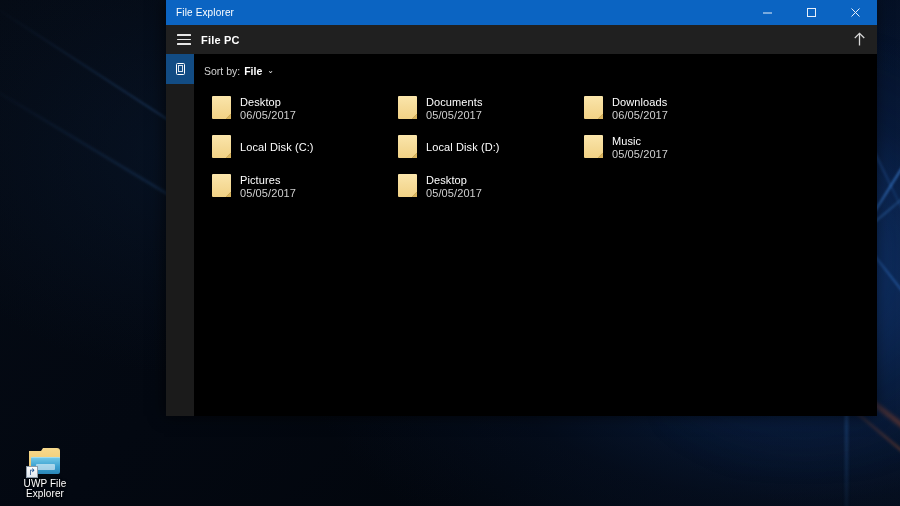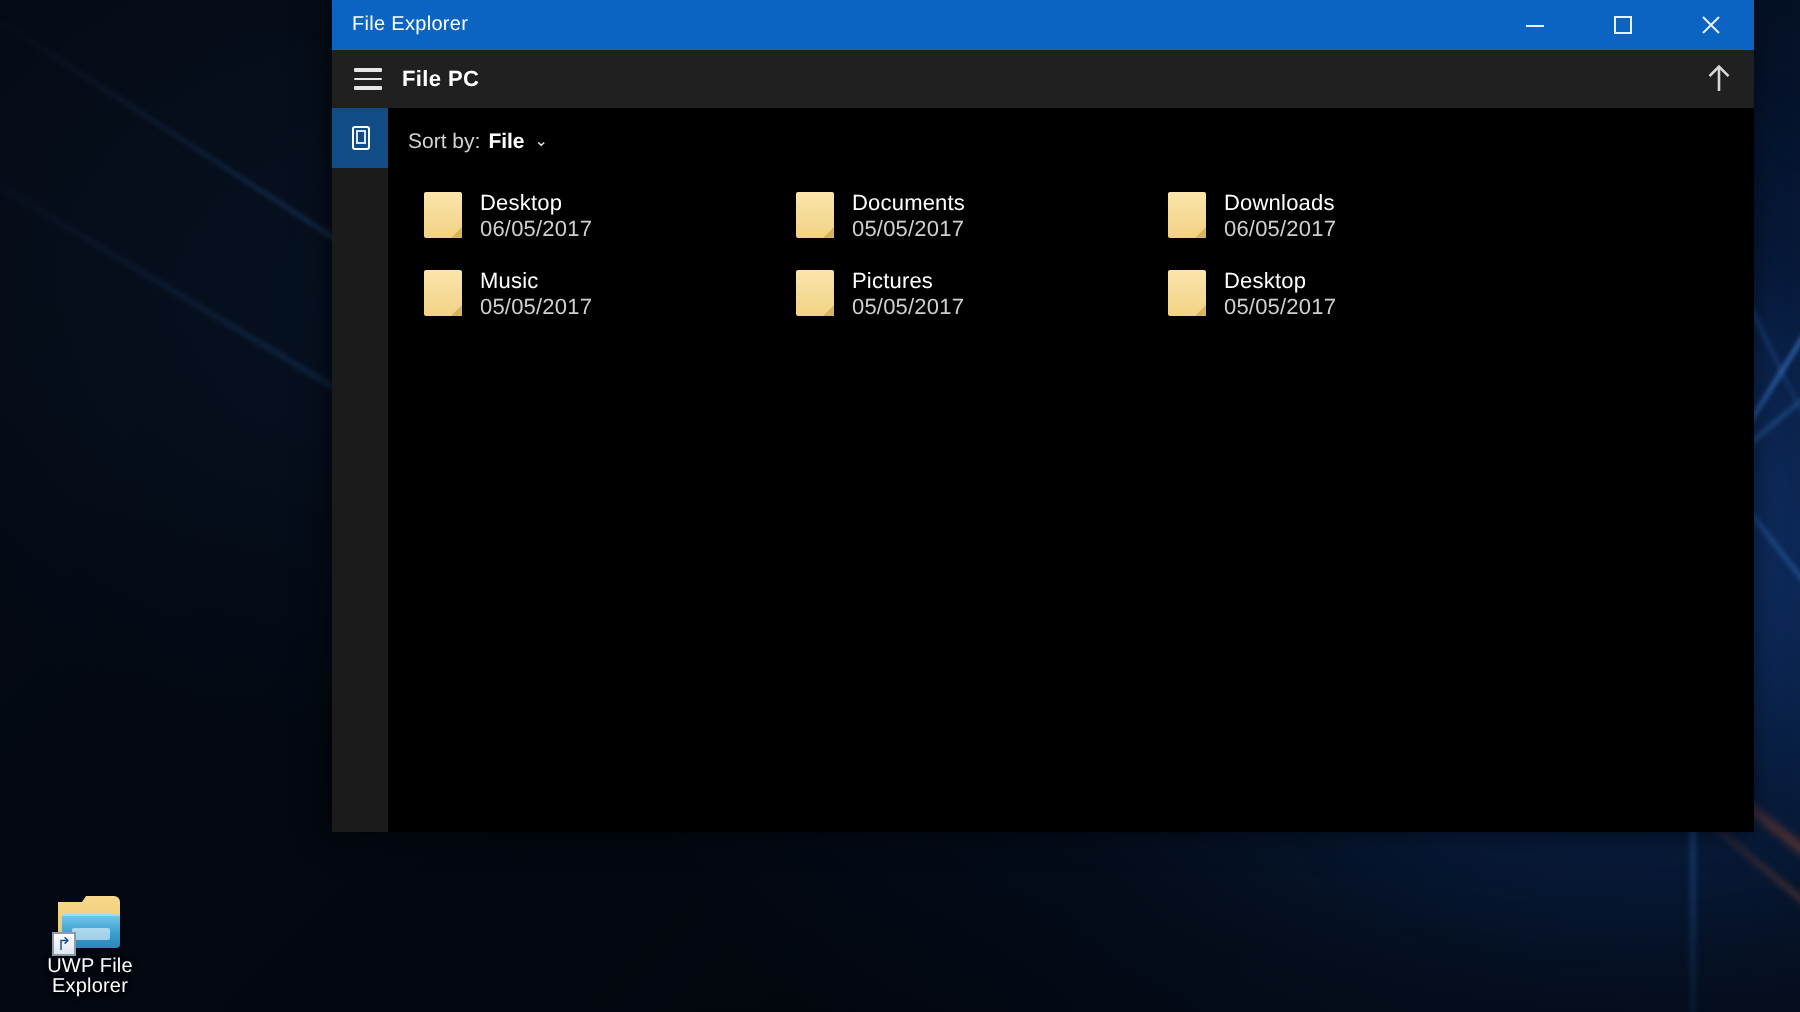--- a/index.html
+++ b/index.html
@@ -334,20 +334,38 @@
                 <div class="item-name">Downloads</div>
                 <div class="item-date">06/05/2017</div>
               </div>
             </div>
             <div class="item">
               <div class="item-icon">
                 <div class="folder-shape"></div>
                 <div class="folder-fold"></div>
               </div>
               <div class="item-text">
+                <div class="item-name">Local Disk (C:)</div>
+              </div>
+            </div>
+            <div class="item">
+              <div class="item-icon">
+                <div class="folder-shape"></div>
+                <div class="folder-fold"></div>
+              </div>
+              <div class="item-text">
+                <div class="item-name">Local Disk (D:)</div>
+              </div>
+            </div>
+            <div class="item">
+              <div class="item-icon">
+                <div class="folder-shape"></div>
+                <div class="folder-fold"></div>
+              </div>
+              <div class="item-text">
                 <div class="item-name">Music</div>
                 <div class="item-date">05/05/2017</div>
               </div>
             </div>
             <div class="item">
               <div class="item-icon">
                 <div class="folder-shape"></div>
                 <div class="folder-fold"></div>
               </div>
               <div class="item-text">

